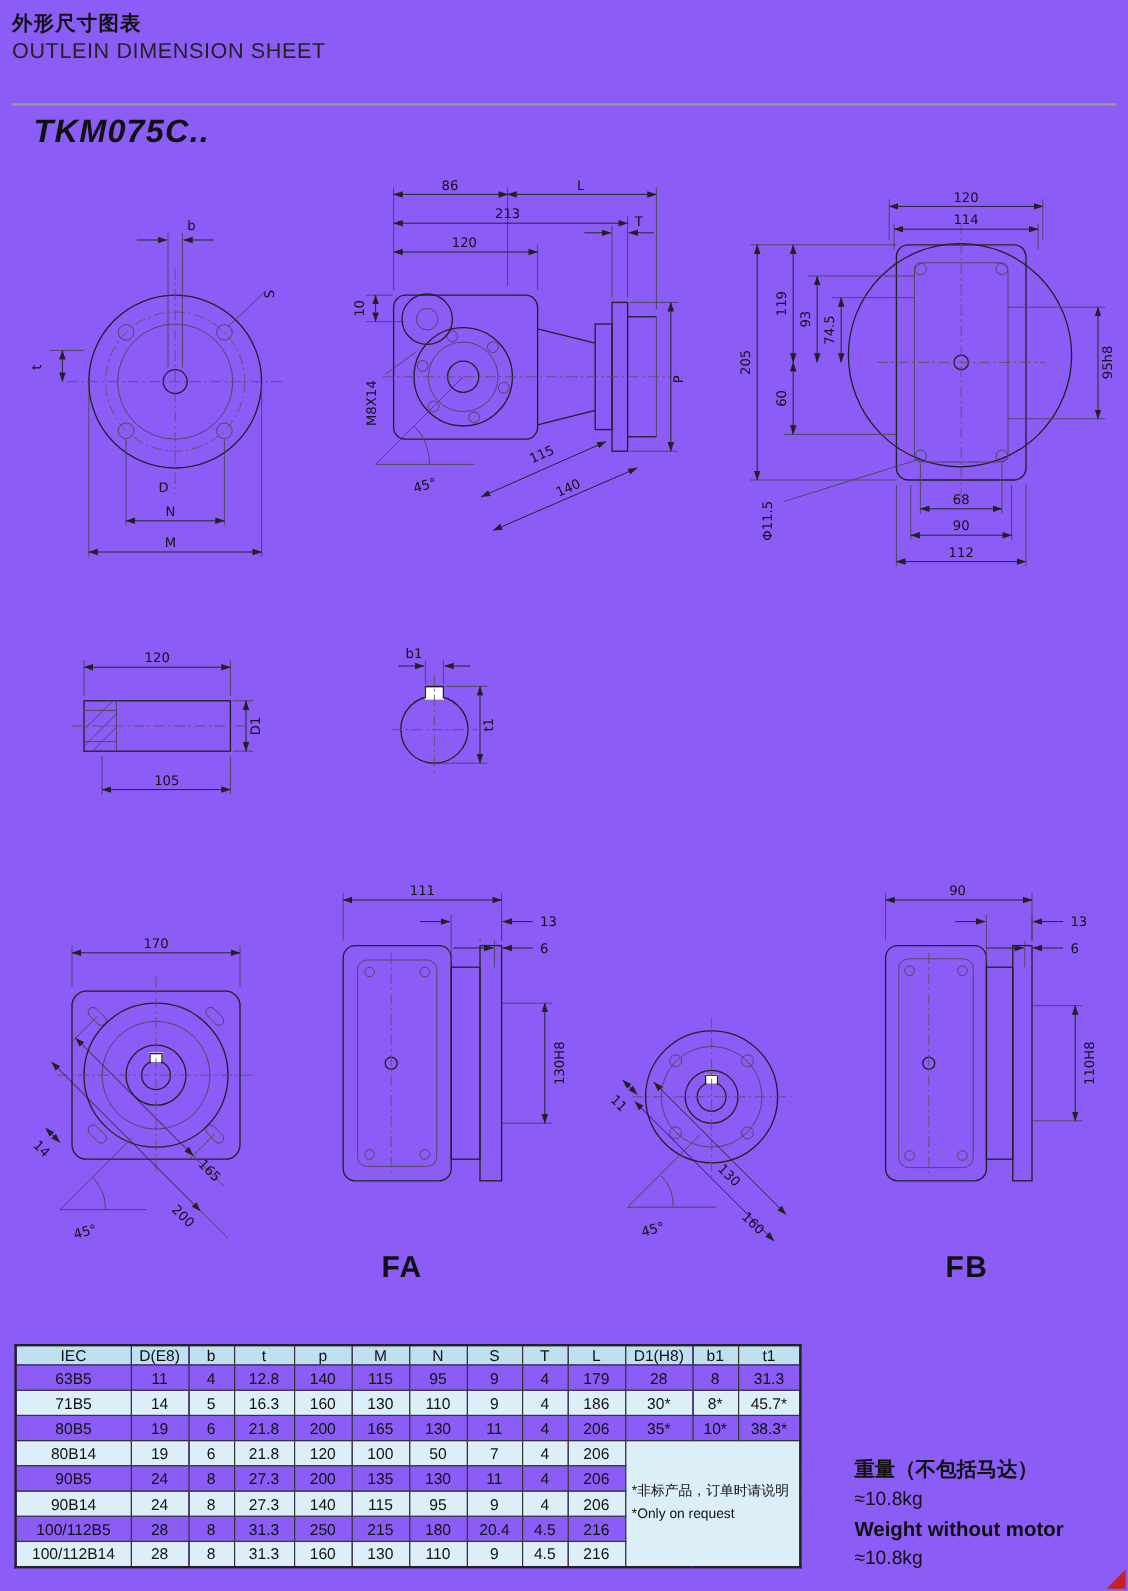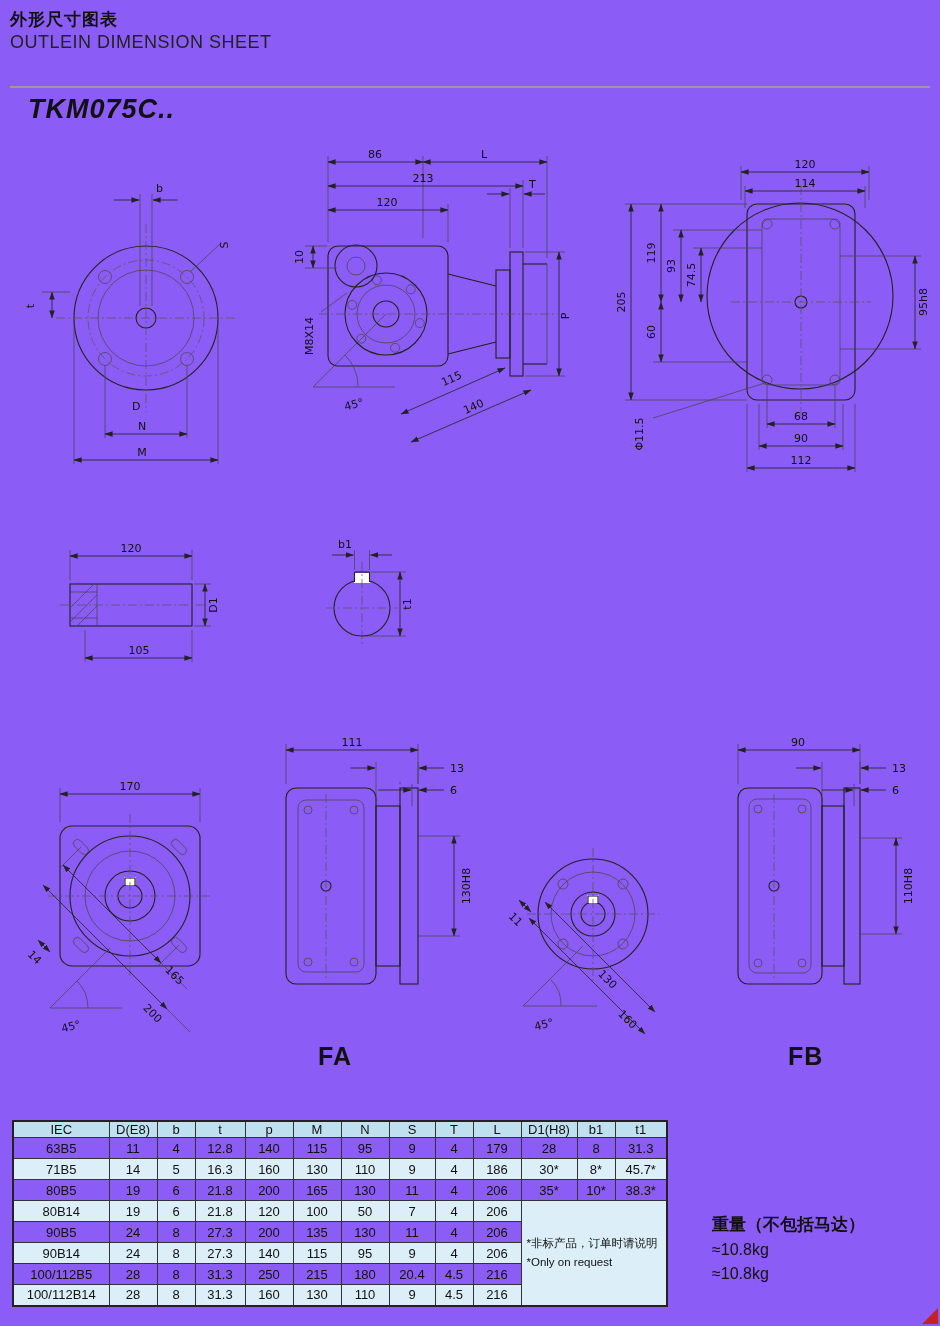--- a/index.html
+++ b/index.html
@@ -538,17 +538,18 @@
             <td>4.5</td>
             <td>216</td>
           </tr>
         </tbody>
     </table>
   </div>
 
   <div class="abs weight">
     <div class="b">重量（不包括马达）</div>
     <div>≈10.8kg</div>
+    <div class="b">Weight without motor</div>
     <div>≈10.8kg</div>
   </div>
 
   <div class="abs corner"></div>
 </div>
 
 </body></html>

